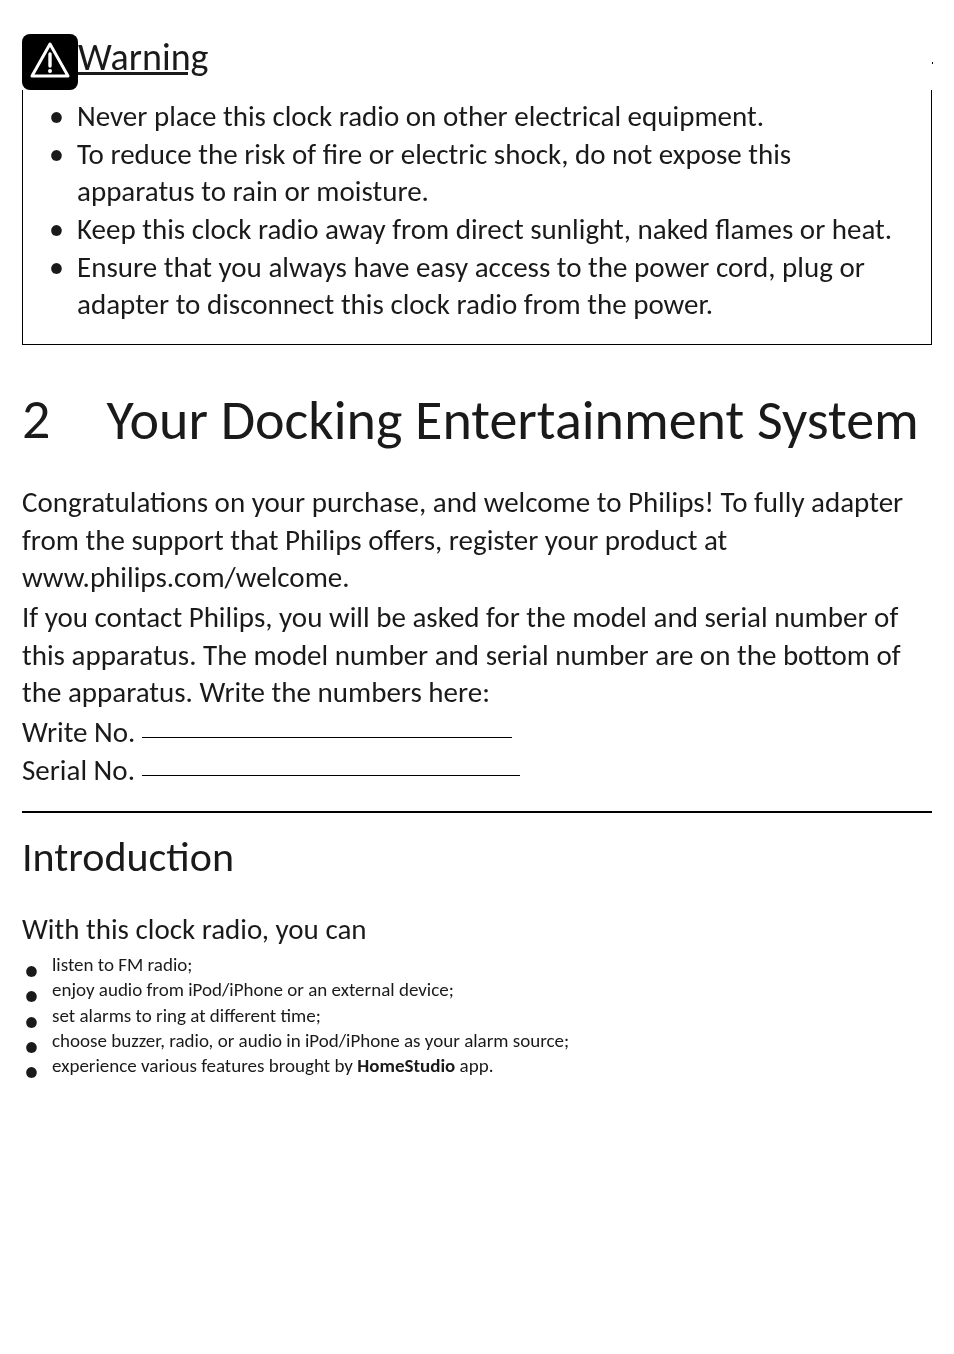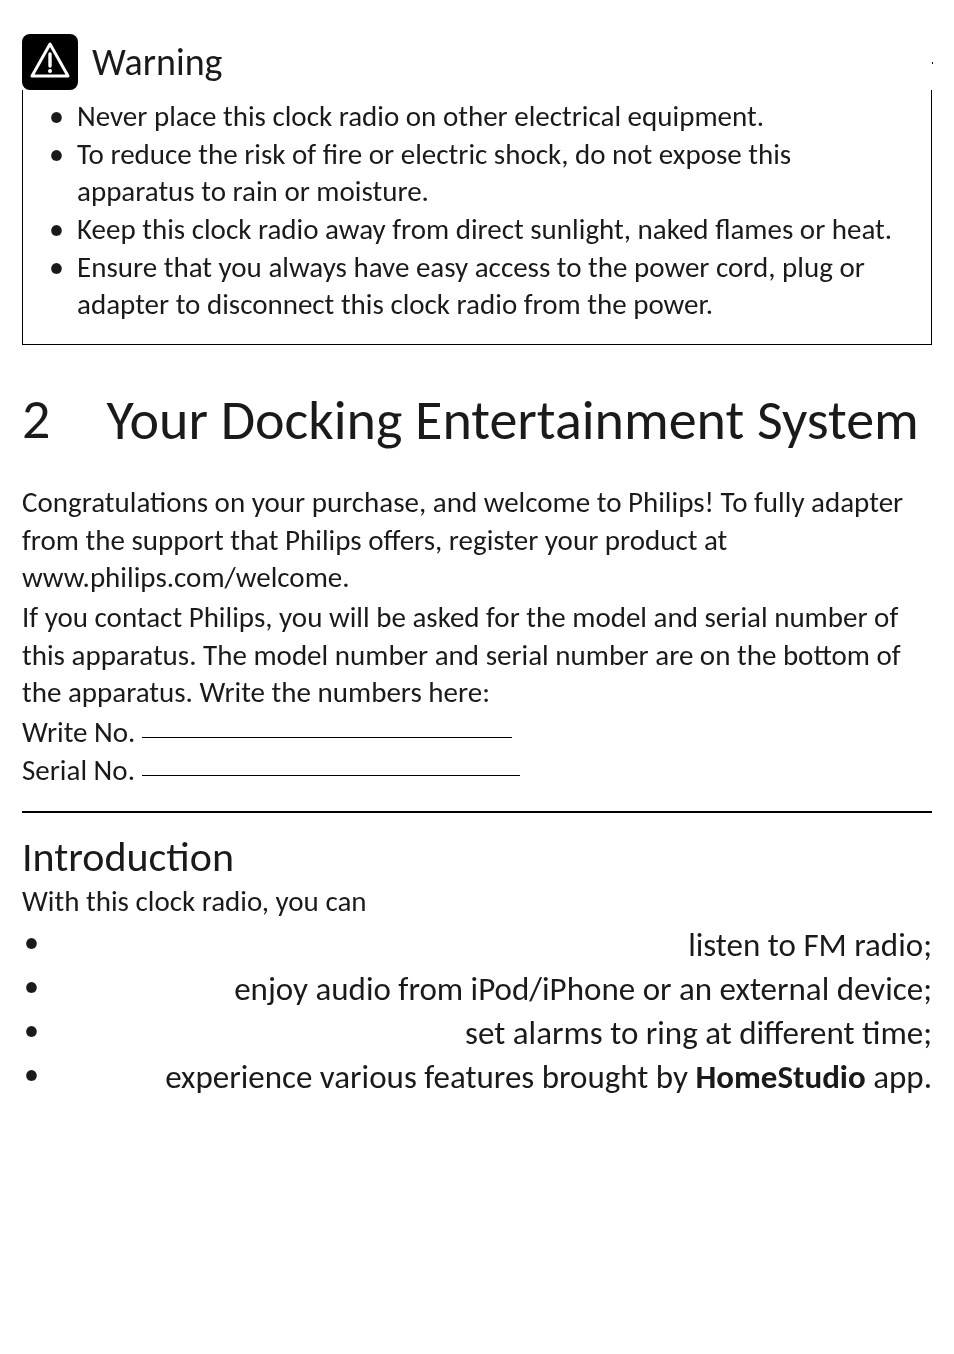--- a/index.html
+++ b/index.html
@@ -11,27 +11,27 @@
     width: 954px;
     height: 1354px;
     background: #ffffff;
     font-family: "Gill Sans", "Gill Sans MT", Calibri, "Trebuchet MS", sans-serif;
     color: #1a1a1a;
     padding: 24px 22px;
     position: relative;
   }
   .warning-header {
     display: flex;
-    align-items: center;
-    gap: 14px;
+    align-items: flex-start;
     position: absolute;
     top: -30px;
     left: -1.5px;
     background: #fff;
     padding-right: 12px;
+    text-decoration: underline;
   }
   .warning-icon {
     width: 56px;
     height: 56px;
     background: #000;
     border-radius: 8px;
     display: flex;
     align-items: center;
     justify-content: center;
   }
@@ -87,31 +87,31 @@
   .sub-heading {
     font-size: 42px;
     font-weight: 300;
     margin-bottom: 0;
   }
   .intro-lead {
     font-size: 29px;
     font-weight: 300;
     line-height: 1.32;
     margin-bottom: 4px;
+    margin-top: 28px;
   }
   .intro-list {
     list-style: none;
     padding-left: 30px;
   }
   .intro-list li {
     position: relative;
-    font-size: 33px;
+    font-size: 19px;
     font-weight: 300;
     line-height: 1.33;
-    text-align: right;
   }
   .intro-list li::before {
     content: "•";
     position: absolute;
     left: -28px;
     top: -2px;
     font-size: 30px;
   }
   .bold {
     font-weight: 600;
@@ -213,16 +213,17 @@
 <div class="divider"></div>
 
 <div class="sub-heading">Introduction</div>
 
 <p class="intro-lead">With this clock radio, you can</p>
 
 <ul class="intro-list">
   <li>listen to FM radio;</li>
   <li>enjoy audio from iPod/iPhone or an external device;</li>
   <li>set alarms to ring at different time;</li>
+  <li>choose buzzer, radio, or audio in iPod/iPhone as your alarm source;</li>
   <li>
     <span>experience various features brought by </span><span class="bold">HomeStudio</span><span> app.</span>
   </li>
 </ul>
 
 </body></html>

